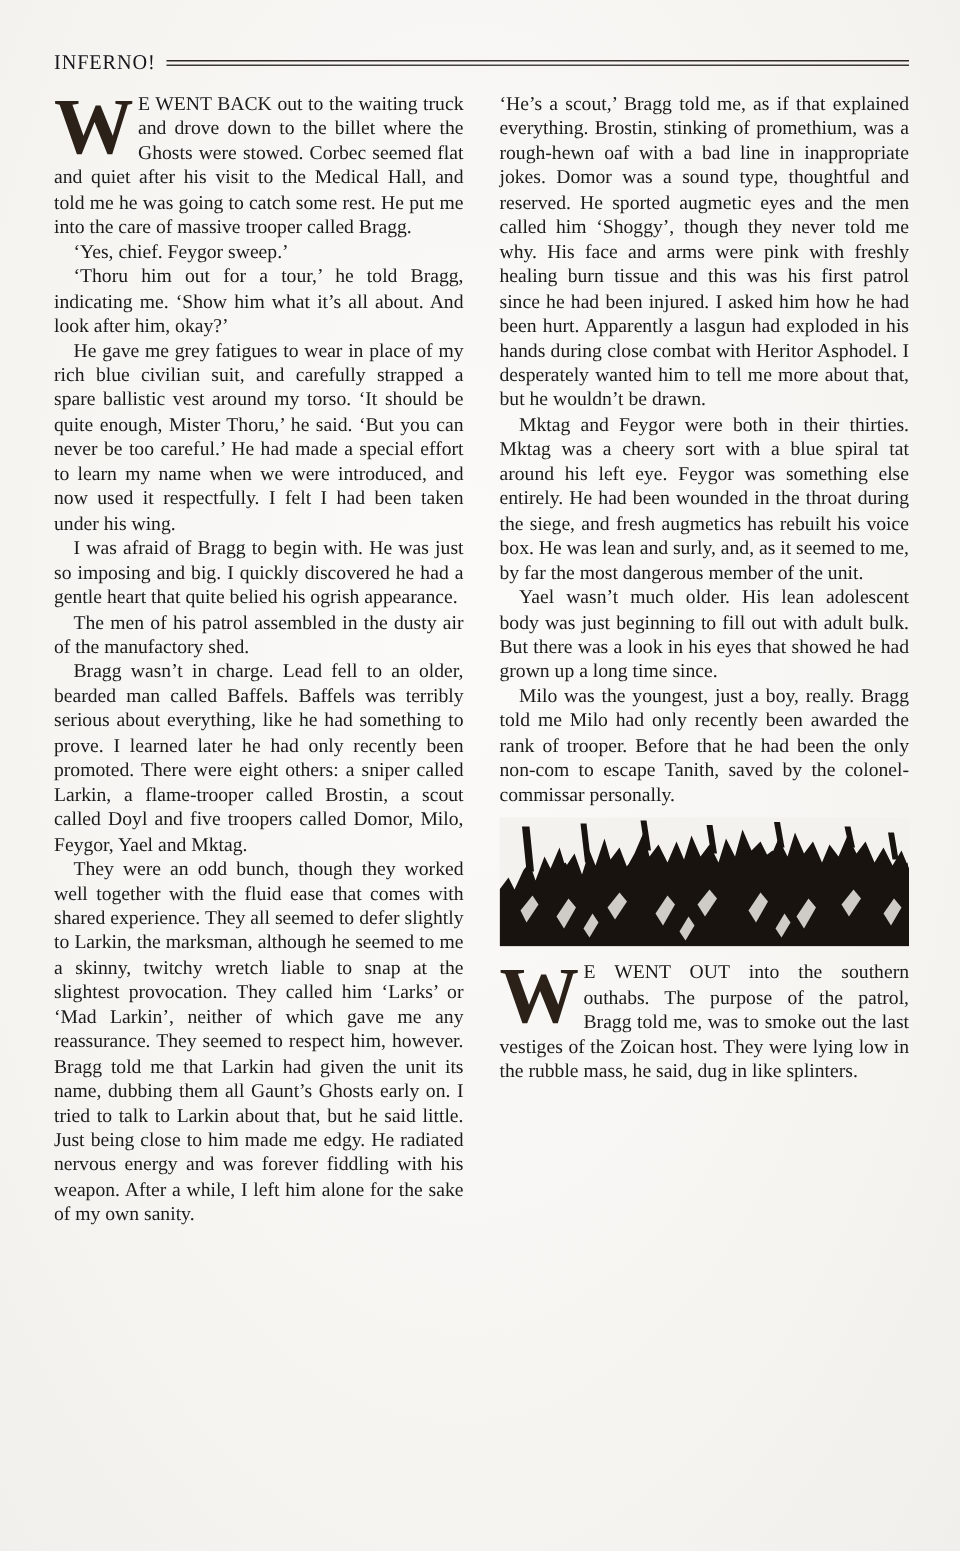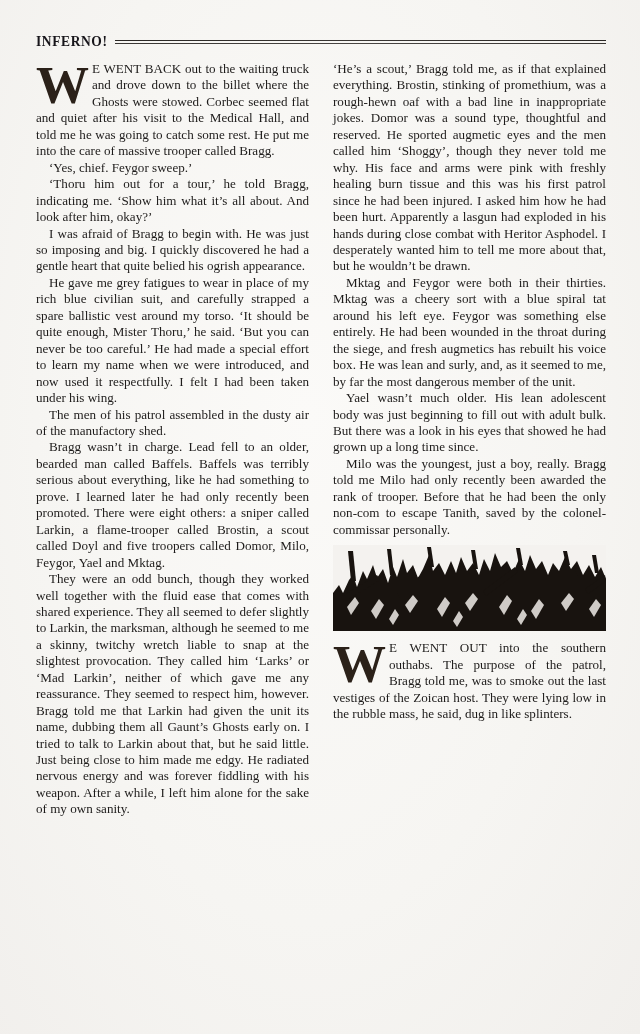--- a/index.html
+++ b/index.html
@@ -36,21 +36,21 @@
   
   .runhead {
     display: flex;
     align-items: center;
     gap: 7px;
     height: 20px;
     margin-bottom: 9px;
   }
   .runhead-title {
     font-family: "Liberation Serif", "DejaVu Serif", serif;
-    font-weight: bold;
+    font-weight: normal;
     font-size: 13.5px;
     letter-spacing: 0.6px;
     color: #17151a;
     white-space: nowrap;
     transform: scaleY(1.04);
     transform-origin: left center;
   }
   .rule-double {
     flex: 1 1 auto;
     height: 5px;
@@ -152,22 +152,22 @@
     <div class="runhead-title">INFERNO!</div>
     <div class="rule-double"></div>
   </div>
 
   <div class="columns">
 
     <div class="col">
       <p class="dropcap-para noindent"><span class="dropcap">W</span><span>E WENT BACK out to the waiting truck and drove down to the billet where the Ghosts were stowed. Corbec seemed flat and quiet after his visit to the Medical Hall, and told me he was going to catch some rest. He put me into the care of massive trooper called Bragg.</span></p>
       <p>‘Yes, chief. Feygor sweep.’</p>
       <p>‘Thoru him out for a tour,’ he told Bragg, indicating me. ‘Show him what it’s all about. And look after him, okay?’</p>
+      <p>He gave me grey fatigues to wear in place of my rich blue civilian suit, and carefully strapped a spare ballistic vest around my torso. ‘It should be quite enough, Mister Thoru,’ he said. ‘But you can never be too careful.’ He had made a special effort to learn my name when we were introduced, and now used it respectfully. I felt I had been taken under his wing.</p>
       <p>I was afraid of Bragg to begin with. He was just so imposing and big. I quickly discovered he had a gentle heart that quite belied his ogrish appearance.</p>
-      <p>He gave me grey fatigues to wear in place of my rich blue civilian suit, and carefully strapped a spare ballistic vest around my torso. ‘It should be quite enough, Mister Thoru,’ he said. ‘But you can never be too careful.’ He had made a special effort to learn my name when we were introduced, and now used it respectfully. I felt I had been taken under his wing.</p>
       <p>The men of his patrol assembled in the dusty air of the manufactory shed.</p>
       <p>Bragg wasn’t in charge. Lead fell to an older, bearded man called Baffels. Baffels was terribly serious about everything, like he had something to prove. I learned later he had only recently been promoted. There were eight others: a sniper called Larkin, a flame-trooper called Brostin, a scout called Doyl and five troopers called Domor, Milo, Feygor, Yael and Mktag.</p>
       <p>They were an odd bunch, though they worked well together with the fluid ease that comes with shared experience. They all seemed to defer slightly to Larkin, the marksman, although he seemed to me a skinny, twitchy wretch liable to snap at the slightest provocation. They called him ‘Larks’ or ‘Mad Larkin’, neither of which gave me any reassurance. They seemed to respect him, however. Bragg told me that Larkin had given the unit its name, dubbing them all Gaunt’s Ghosts early on. I tried to talk to Larkin about that, but he said little. Just being close to him made me edgy. He radiated nervous energy and was forever fiddling with his weapon. After a while, I left him alone for the sake of my own sanity.</p>
     </div>
 
     <div class="col">
       <p>‘He’s a scout,’ Bragg told me, as if that explained everything. Brostin, stinking of promethium, was a rough-hewn oaf with a bad line in inappropriate jokes. Domor was a sound type, thoughtful and reserved. He sported augmetic eyes and the men called him ‘Shoggy’, though they never told me why. His face and arms were pink with freshly healing burn tissue and this was his first patrol since he had been injured. I asked him how he had been hurt. Apparently a lasgun had exploded in his hands during close combat with Heritor Asphodel. I desperately wanted him to tell me more about that, but he wouldn’t be drawn.</p>
       <p>Mktag and Feygor were both in their thirties. Mktag was a cheery sort with a blue spiral tat around his left eye. Feygor was something else entirely. He had been wounded in the throat during the siege, and fresh augmetics has rebuilt his voice box. He was lean and surly, and, as it seemed to me, by far the most dangerous member of the unit.</p>
       <p>Yael wasn’t much older. His lean adolescent body was just beginning to fill out with adult bulk. But there was a look in his eyes that showed he had grown up a long time since.</p>
       <p>Milo was the youngest, just a boy, really. Bragg told me Milo had only recently been awarded the rank of trooper. Before that he had been the only non-com to escape Tanith, saved by the colonel-commissar personally.</p>

